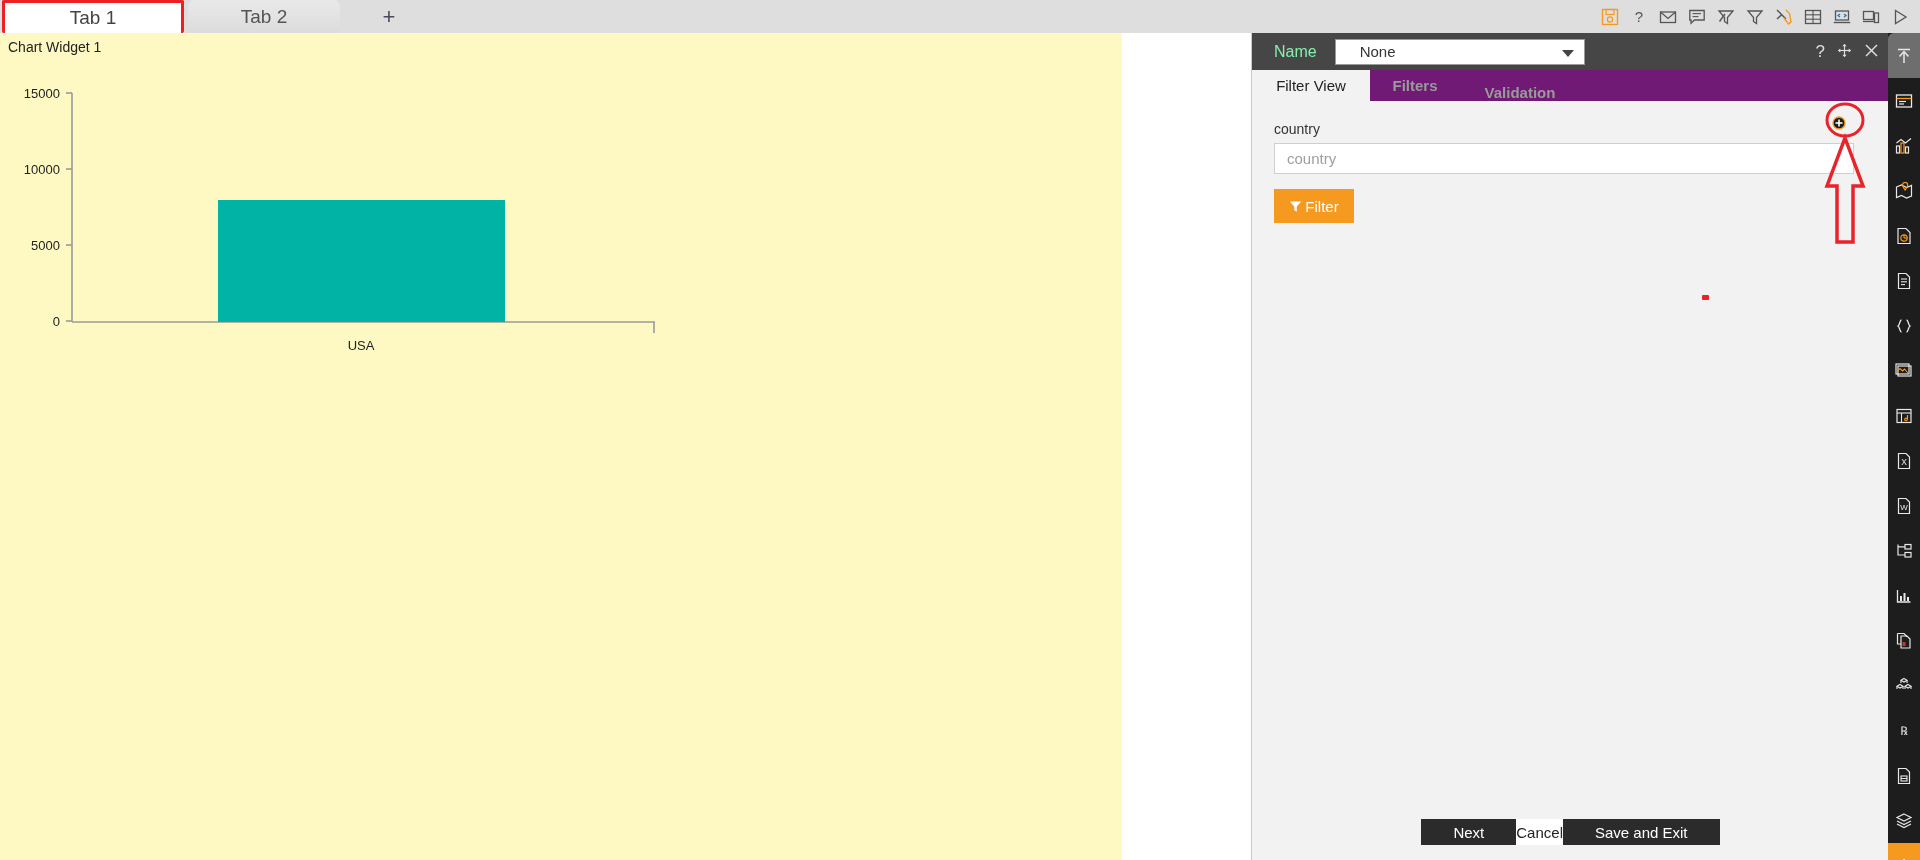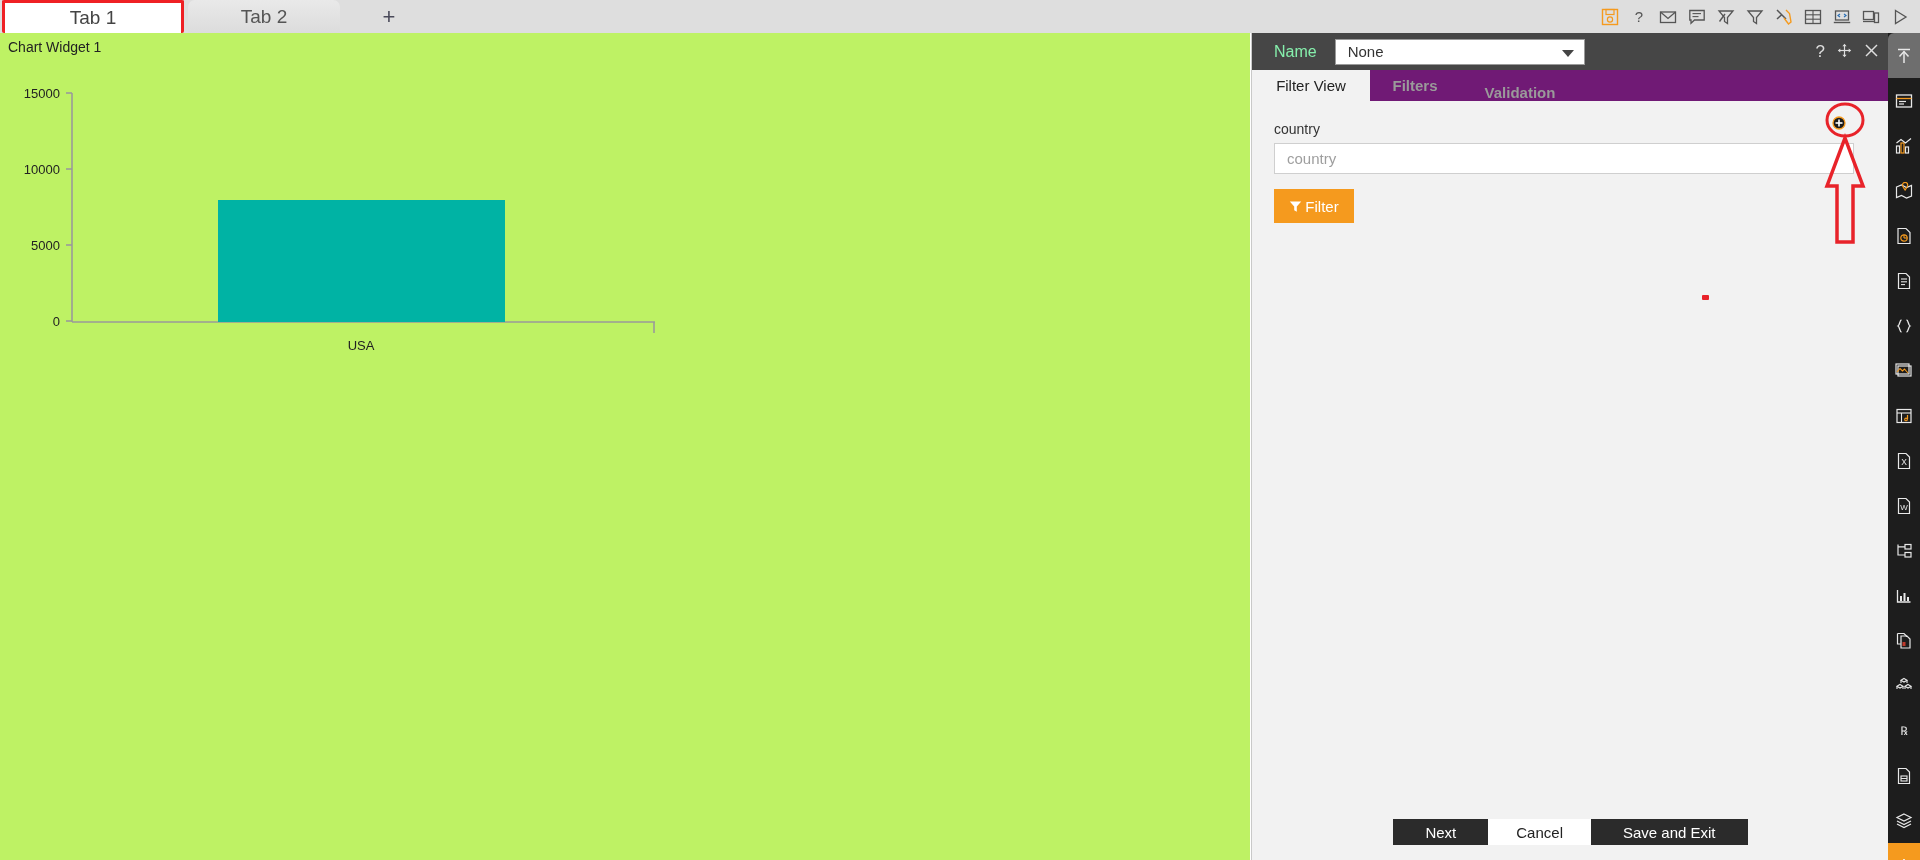--- a/index.html
+++ b/index.html
@@ -41,21 +41,21 @@
     position: absolute; right: 8px; top: 0; height: 33px;
     display: flex; align-items: center; gap: 5px;
   }
   .tb-ico {
     width: 24px; height: 24px; display: flex;
     align-items: center; justify-content: center;
   }
   .tb-ico svg { display: block; }
 
   
-  .chart-wrap { position: absolute; left: 0; top: 33px; width: 1250px; height: 827px; background: #bef264; }
+  .chart-wrap { position: absolute; left: 0; top: 33px; width: 1122px; height: 827px; background: #fef9c3; }
   .widget-title {
     position: absolute; left: 8px; top: 6px; font-size: 14px; color: #222;
   }
   .chart-svg { position: absolute; left: 0; top: 22px; }
 
   
   .panel {
     position: absolute; left: 1251px; top: 33px; width: 637px; height: 827px;
     background: #f2f2f2; border-left: 1px solid #c9c9c9;
   }
@@ -63,21 +63,21 @@
     position: absolute; left: 0; top: 0; width: 637px; height: 37px;
     background: #464646; display: flex; align-items: center;
   }
   .panel-header .lbl {
     color: #86efac; font-size: 16px; margin-left: 22px; margin-right: 18px;
   }
   .namebox {
     position: relative; width: 250px; height: 26px; background: #fff;
     border: 1px solid #9a9a9a; display: flex; align-items: center;
   }
-  .namebox .val { font-size: 15px; color: #333; padding-left: 12px; }
+  .namebox .val { font-size: 15px; color: #333; padding-left: 24px; }
   .namebox .caret {
     position: absolute; right: 10px; top: 50%; margin-top: -2px;
     width: 0; height: 0; border-left: 6px solid transparent;
     border-right: 6px solid transparent; border-top: 7px solid #444;
   }
   .hdr-btns {
     position: absolute; right: 10px; top: 0; height: 37px;
     display: flex; align-items: center; gap: 12px;
   }
   .hdr-btns .hb { color: #dedede; font-size: 17px; line-height: 1; }
@@ -126,21 +126,21 @@
   .panel-footer {
     position: absolute; left: 0; bottom: 14px; width: 637px; height: 28px;
     display: flex; align-items: center; justify-content: center; gap: 0px;
   }
   .fbtn {
     height: 26px; font-size: 15px; display: flex; align-items: center;
     justify-content: center; font-family: "Liberation Sans", sans-serif;
     border: none;
   }
   .fbtn.dark { background: #2b2b2b; color: #fff; padding: 0 32px; }
-  .fbtn.light { background: #fff; color: #222; padding: 0 28px; }
+  .fbtn.light { background: #fff; color: #222; padding: 0 0; }
 
   
   .rail {
     position: absolute; right: 0; top: 33px; width: 32px; height: 827px;
     background: #1d1d1d;
   }
   .rail-item {
     width: 32px; height: 45px; display: flex;
     align-items: center; justify-content: center;
   }

